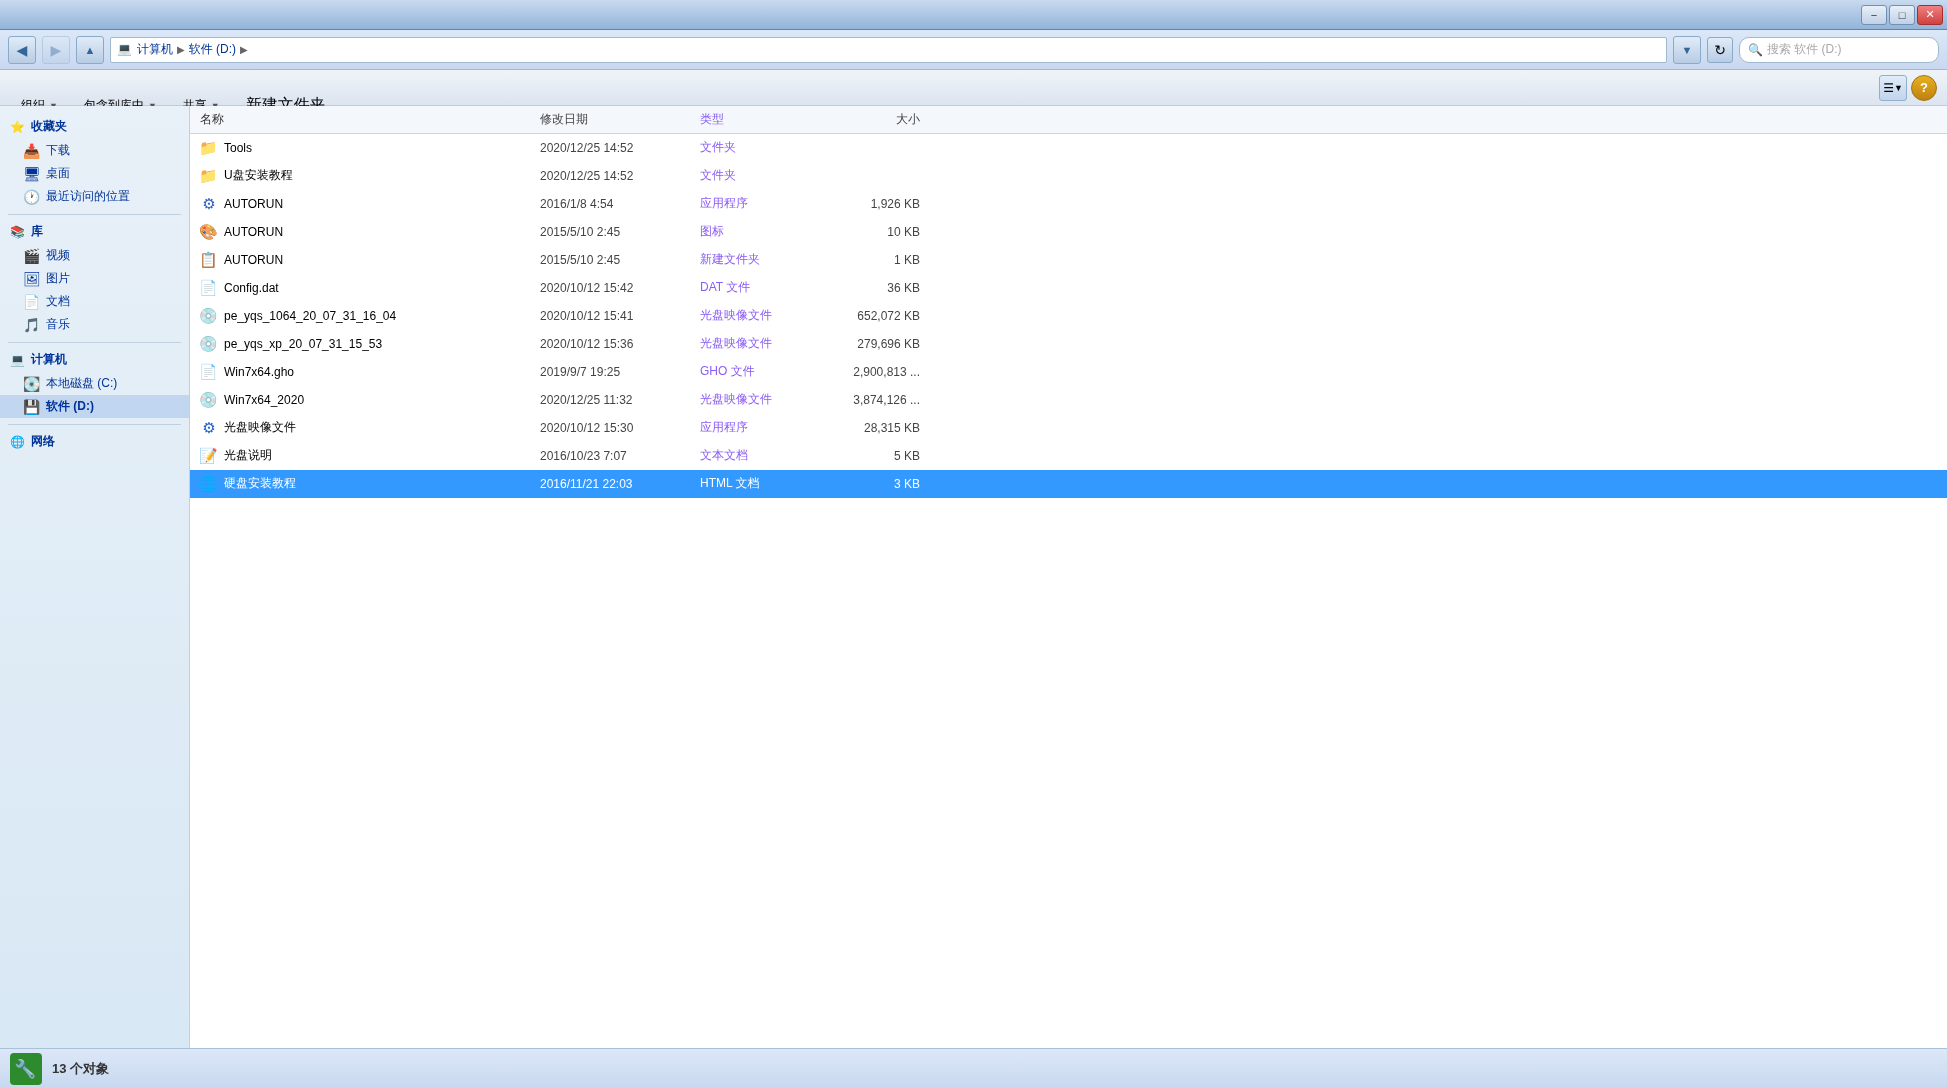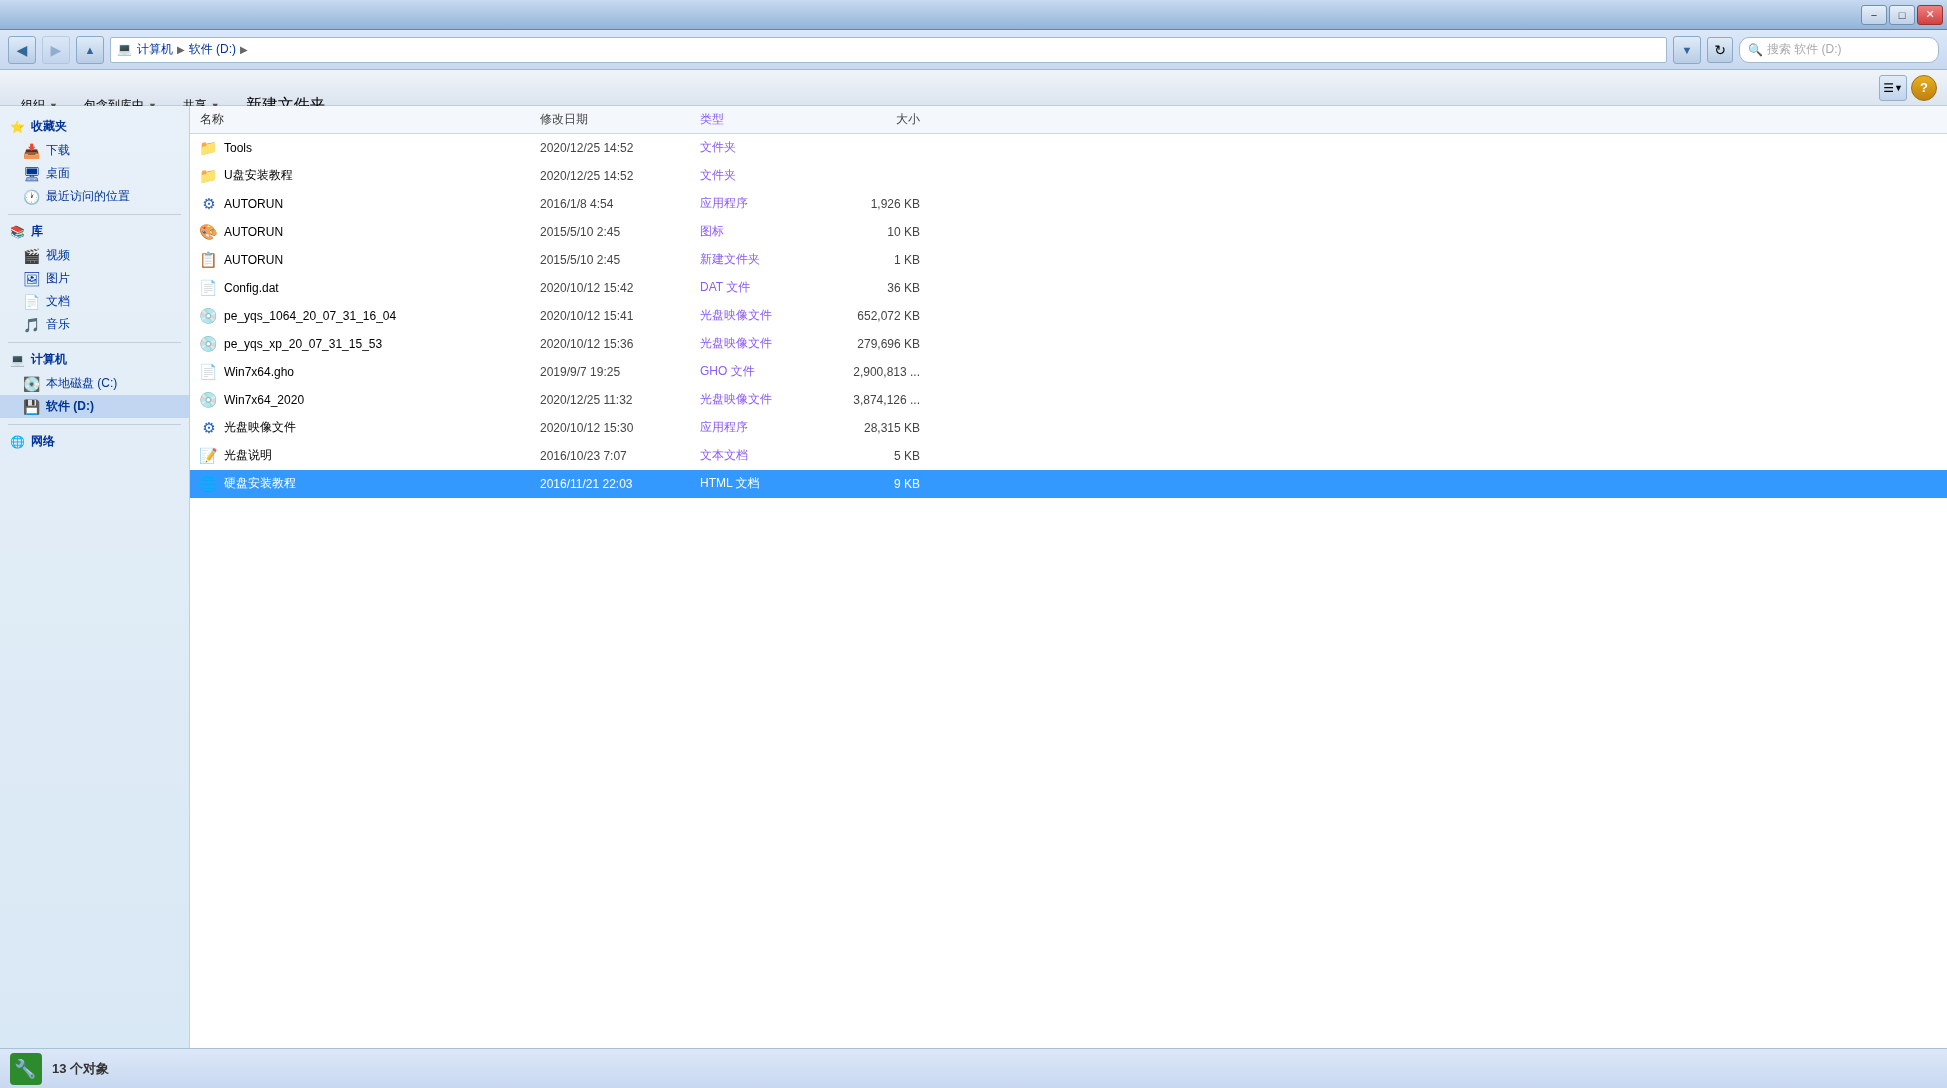--- a/index.html
+++ b/index.html
@@ -591,21 +591,21 @@
       <div class="col-type">文本文档</div>
       <div class="col-size">5 KB</div>
     </div>
         <div class="file-row selected">
       <div class="file-name-cell">
         <span class="file-icon" style="color:#e07020">🌐</span>
         <span>硬盘安装教程</span>
       </div>
       <div class="col-date">2016/11/21 22:03</div>
       <div class="col-type">HTML 文档</div>
-      <div class="col-size">9 KB</div>
+      <div class="col-size">3 KB</div>
     </div>
       </div>
 
     <div class="scroll-area-placeholder"></div>
   </div>
 </div>
 
 <div class="status-bar">
   <div class="status-icon">🔧</div>
   <span class="status-text">13 个对象</span>

